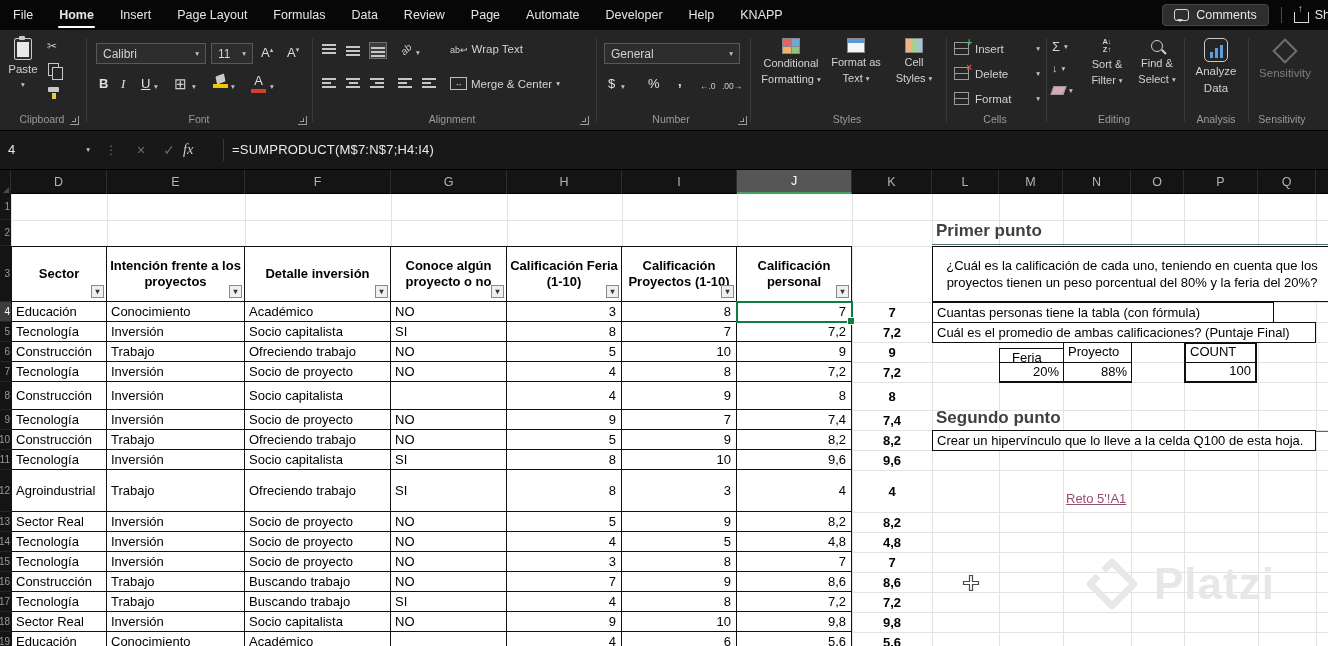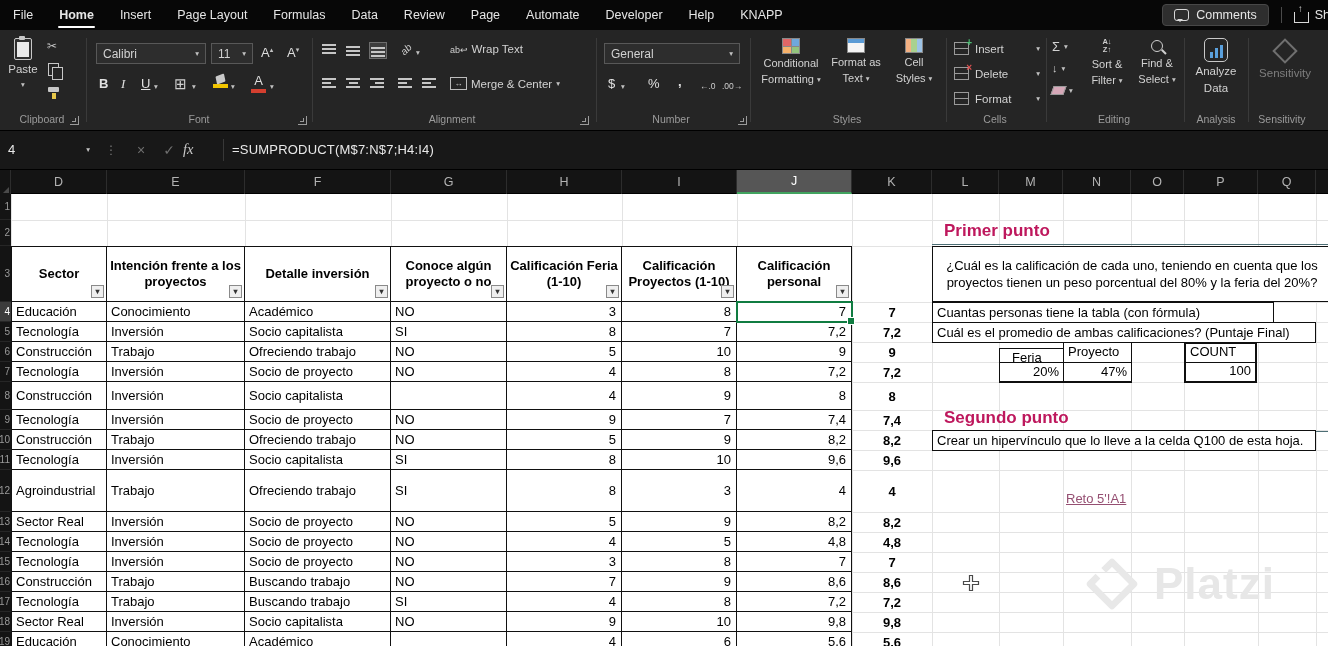--- a/index.html
+++ b/index.html
@@ -109,21 +109,21 @@
   .cell.b{border-right:1px solid #111;border-bottom:1px solid #111}
   .cell.hl{font-weight:700;justify-content:center;text-align:center;white-space:normal;line-height:1.25;font-size:13px}
   .al{padding-left:4px}
   .ar{justify-content:flex-end;padding-right:5px}
   .kcell{font-weight:700;justify-content:center;background:transparent}
   .filter{position:absolute;width:13px;height:13px;background:#efefef;border:1px solid #8a8a8a;box-sizing:border-box;
           display:flex;align-items:center;justify-content:center;font-size:8px;color:#333;right:2px;bottom:3px;z-index:2}
   .selbox{position:absolute;left:736px;top:131px;width:117px;height:22px;border:2px solid #107C41;box-sizing:border-box;z-index:5}
   .selbox::after{content:"";position:absolute;right:-4px;bottom:-4px;width:6px;height:6px;background:#107C41;border:1px solid #fff}
   .pbox{position:absolute;box-sizing:border-box;background:#fff;border:1px solid #0f0f0f;font-size:13px;color:#000;z-index:3;overflow:hidden;white-space:nowrap}
-  .ph{position:absolute;font-weight:700;font-size:17px;color:#be185d;border-bottom:1.6px solid #4d6e75;box-sizing:border-box;padding-left:12px;z-index:3}
+  .ph{position:absolute;font-weight:700;font-size:17px;color:#404040;border-bottom:1.6px solid #4d6e75;box-sizing:border-box;padding-left:4px;z-index:3}
   .link{position:absolute;color:#954F72;text-decoration:underline;font-size:13px;z-index:4}
   .watermark{position:absolute;left:1086px;top:388px;display:flex;align-items:center;gap:16px;z-index:4}
   .wm-text{font-size:44px;font-weight:600;color:#e7e7e7;letter-spacing:1px;font-family:"Liberation Sans",sans-serif}
   .cursor{position:absolute;left:962px;top:404px;z-index:6}
 </style>
 </head>
 <body>
 
 <div id="app">
 
@@ -390,21 +390,21 @@
     <div class="corner"></div>
     <div class="rowstrip-base"></div>
 
     <div class="ph" style="left:932px;top:48px;width:396px;height:27px;line-height:25px">Primer punto</div>
     <div class="pbox" style="left:932px;top:76px;width:400px;height:56px;display:flex;align-items:center;justify-content:center;text-align:center;padding:0 10px;white-space:normal;line-height:1.32">¿Cuál es la calificación de cada uno, teniendo en cuenta que los proyectos tienen un peso porcentual del 80% y la feria del 20%?</div>
     <div class="pbox" style="left:932px;top:132px;width:342px;height:21px;line-height:18px;padding:1px 0 0 4px">Cuantas personas tiene la tabla (con fórmula)</div>
     <div class="pbox" style="left:932px;top:152px;width:384px;height:21px;line-height:18px;padding:1px 0 0 4px">Cuál es el promedio de ambas calificaciones? (Puntaje Final)</div>
     <div class="pbox" style="left:999px;top:178px;width:65px;height:27px;line-height:18px;padding-left:12px">Feria</div>
     <div class="pbox" style="left:1063px;top:172px;width:69px;height:21px;line-height:18px;padding-left:4px">Proyecto</div>
     <div class="pbox" style="left:999px;top:192px;width:65px;height:21px;line-height:17px;text-align:right;padding-right:4px;border-bottom-width:2.5px">20%</div>
-    <div class="pbox" style="left:1063px;top:192px;width:69px;height:21px;line-height:17px;text-align:right;padding-right:4px;border-bottom-width:2.5px">47%</div>
+    <div class="pbox" style="left:1063px;top:192px;width:69px;height:21px;line-height:17px;text-align:right;padding-right:4px;border-bottom-width:2.5px">88%</div>
     <div class="pbox" style="left:1184px;top:172px;width:73px;height:21px;border-width:2px;border-bottom-width:1px;line-height:16px;padding-left:4px">COUNT</div>
     <div class="pbox" style="left:1184px;top:192px;width:73px;height:21px;border-width:2px;border-top-width:1px;line-height:16px;text-align:right;padding-right:4px">100</div>
     <div class="ph" style="left:932px;top:236px;width:396px;height:26px;line-height:24px">Segundo punto</div>
     <div class="pbox" style="left:932px;top:260px;width:384px;height:21px;line-height:18px;padding:1px 0 0 4px">Crear un hipervínculo que lo lleve a la celda Q100 de esta hoja.</div>
     <a class="link" style="left:1066px;top:321px">Reto 5'!A1</a>
 
     <div class="selbox"></div>
 
     <div class="watermark">
       <svg width="52" height="52" viewBox="0 0 100 100">

